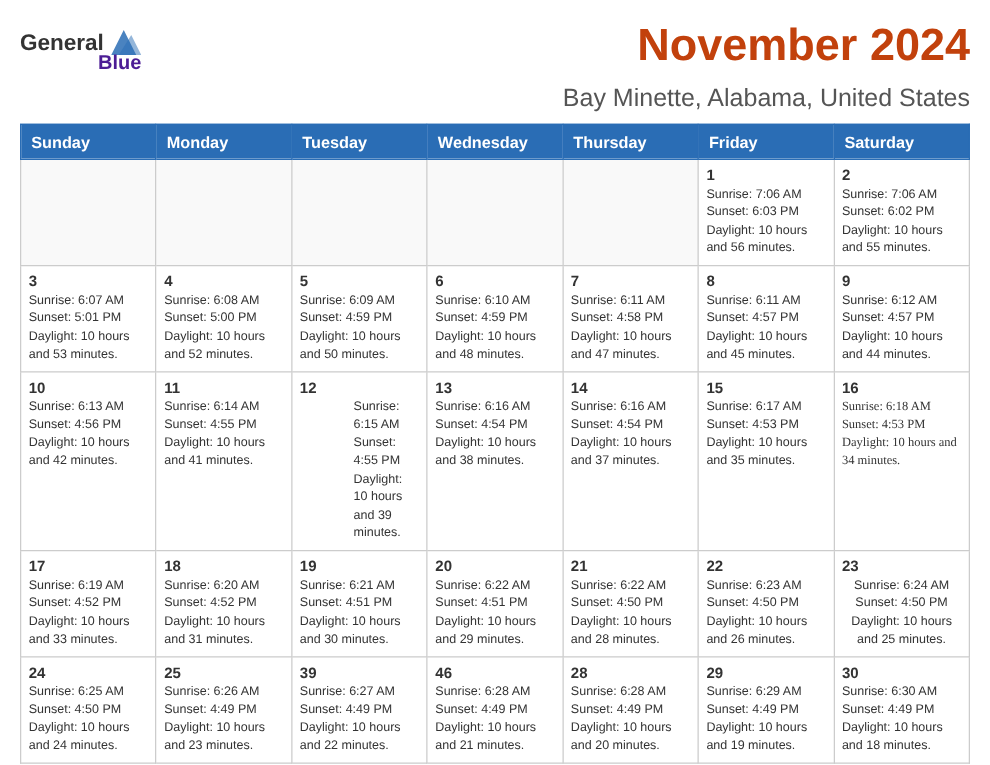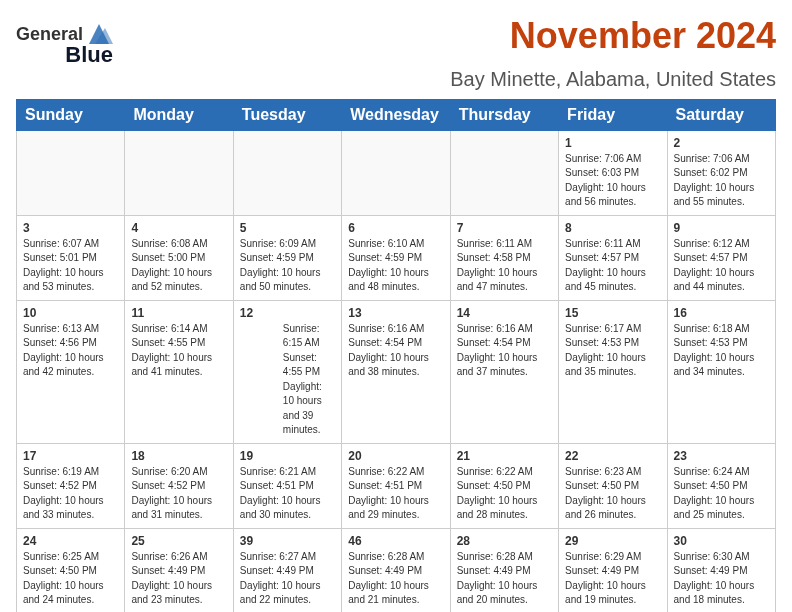--- a/index.html
+++ b/index.html
@@ -20,23 +20,23 @@
       display: flex;
       align-items: center;
       margin-top: 4px;
     }
     .logo-text-general {
       font-size: 18px;
       font-weight: bold;
       color: #333;
     }
     .logo-text-blue {
-      font-size: 22px;
+      font-size: 16px;
       font-weight: bold;
-      color: #0f172a;
+      color: #4c1d95;
     }
     .logo-icon {
       width: 28px;
       height: 28px;
       margin-left: 2px;
     }
     .title-area {
       text-align: right;
     }
     .month-title {
@@ -53,21 +53,21 @@
     .calendar-table {
       width: 100%;
       border-collapse: collapse;
       border: 1px solid #ccc;
     }
     .calendar-table th {
       background-color: #2a6db5;
       color: #fff;
       text-align: left;
       padding: 6px 8px;
-      font-size: 16px;
+      font-size: 13px;
       border: 1px solid #2a6db5;
     }
     .calendar-table td {
       vertical-align: top;
       border: 1px solid #ccc;
       padding: 5px 6px;
       font-size: 10.5px;
       color: #333;
       height: 82px;
       width: calc(100% / 7);
@@ -221,21 +221,21 @@
 Daylight: 10 hours and 37 minutes.</div>
         </td>
         <td>
           <span class="day-number">15</span>
           <div class="day-info" style="white-space: pre-line;">Sunrise: 6:17 AM
 Sunset: 4:53 PM
 Daylight: 10 hours and 35 minutes.</div>
         </td>
         <td>
           <span class="day-number">16</span>
-          <div class="day-info" style="white-space: pre-line;">Sunrise: 6:18 AM
+          <div class="day-info" style="white-space: pre-line; font-family: Liberation Serif, serif;">Sunrise: 6:18 AM
 Sunset: 4:53 PM
 Daylight: 10 hours and 34 minutes.</div>
         </td>
       </tr>
       <tr class="week-row">
         <td>
           <span class="day-number">17</span>
           <div class="day-info" style="white-space: pre-line;">Sunrise: 6:19 AM
 Sunset: 4:52 PM
 Daylight: 10 hours and 33 minutes.</div>
@@ -265,21 +265,21 @@
 Daylight: 10 hours and 28 minutes.</div>
         </td>
         <td>
           <span class="day-number">22</span>
           <div class="day-info" style="white-space: pre-line;">Sunrise: 6:23 AM
 Sunset: 4:50 PM
 Daylight: 10 hours and 26 minutes.</div>
         </td>
         <td>
           <span class="day-number">23</span>
-          <div class="day-info" style="white-space: pre-line;">Sunrise: 6:24 AM
+          <div class="day-info" style="white-space: pre-line; text-align: center;">Sunrise: 6:24 AM
 Sunset: 4:50 PM
 Daylight: 10 hours and 25 minutes.</div>
         </td>
       </tr>
       <tr class="week-row">
         <td>
           <span class="day-number">24</span>
           <div class="day-info" style="white-space: pre-line;">Sunrise: 6:25 AM
 Sunset: 4:50 PM
 Daylight: 10 hours and 24 minutes.</div>

